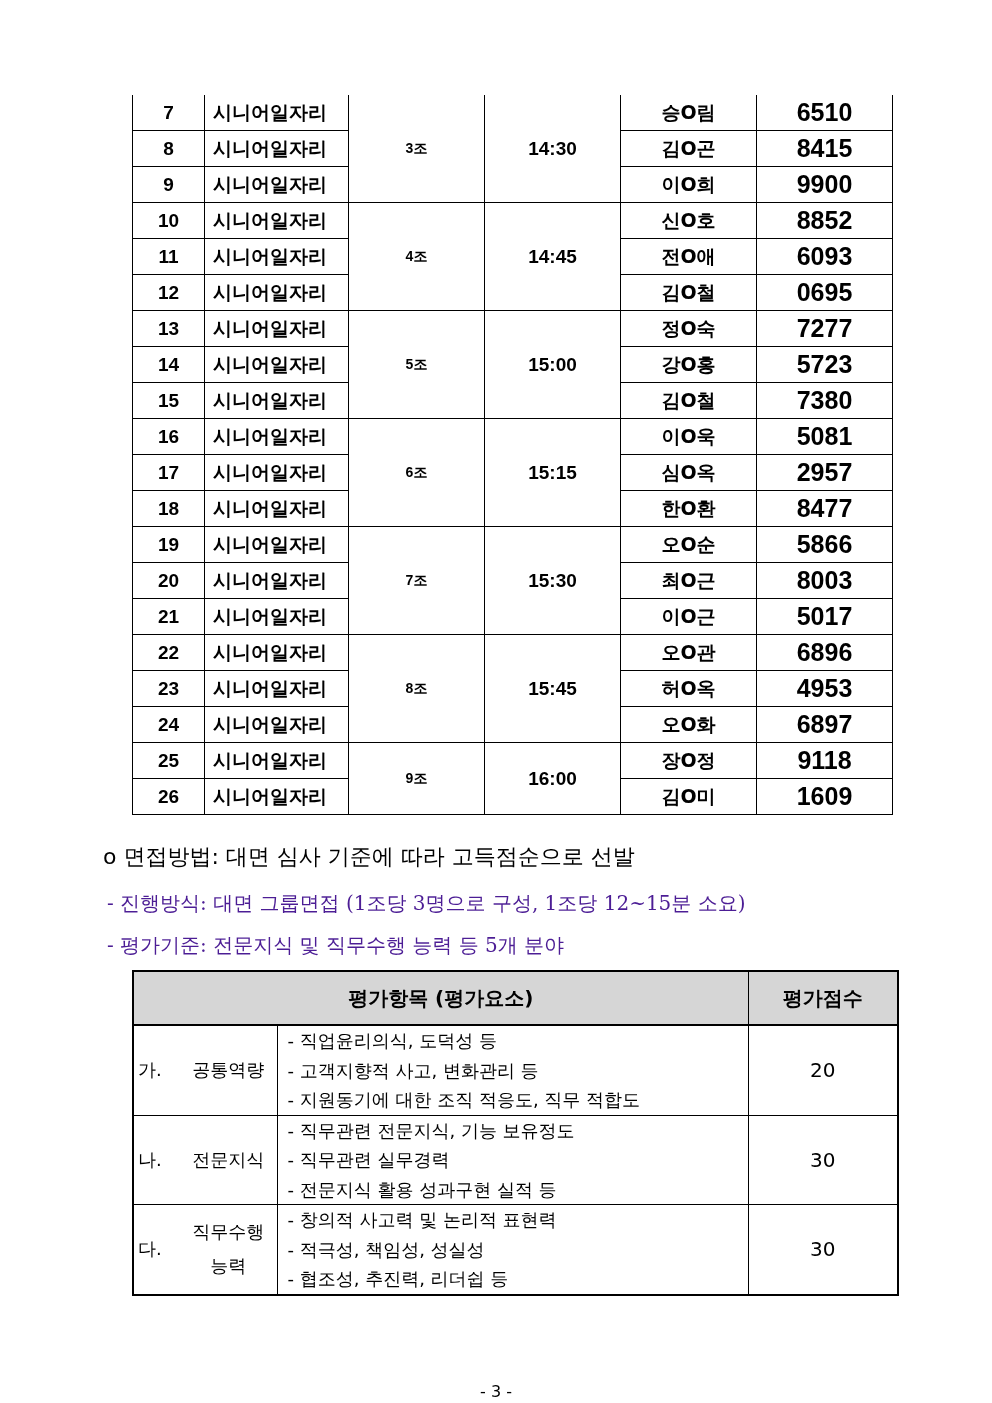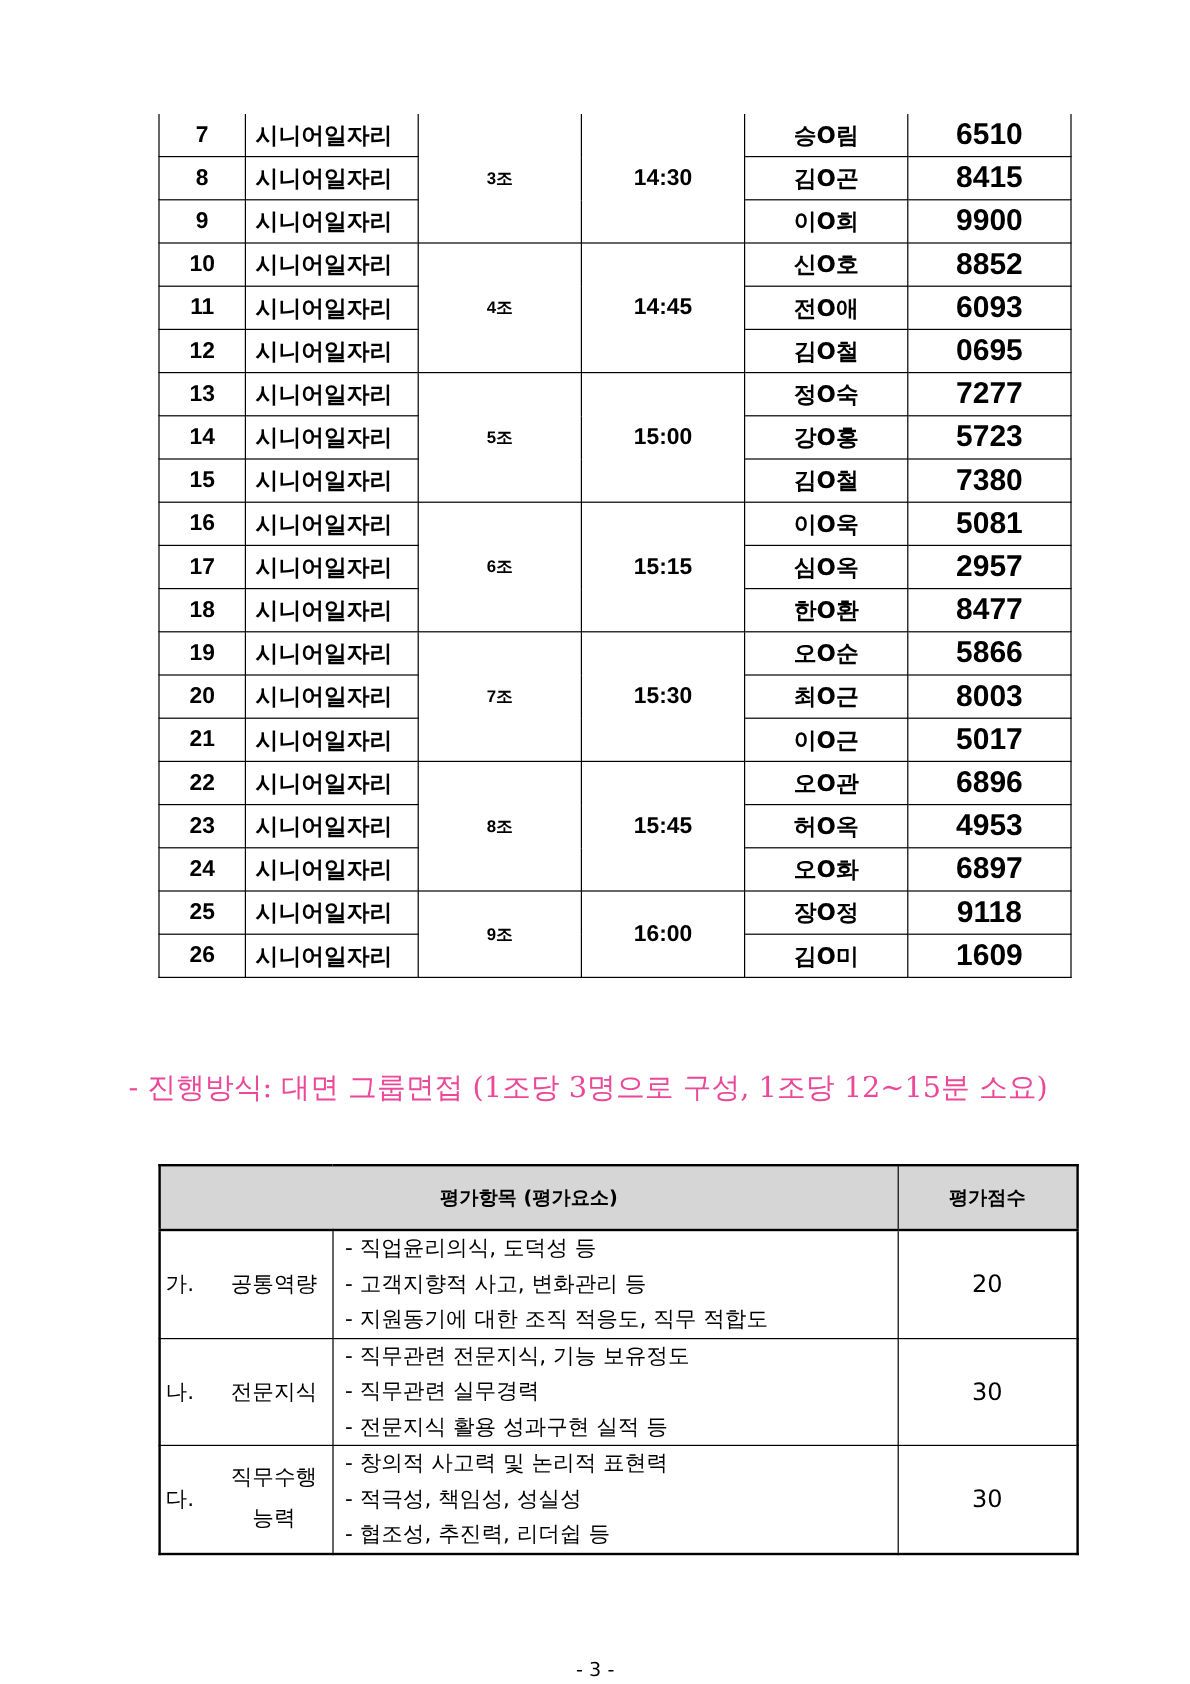--- a/index.html
+++ b/index.html
@@ -11,25 +11,25 @@
   table.sched td { border:1px solid #000; height:35px; padding:0; text-align:center; vertical-align:middle; font-size:18px; }
   table.sched tr:first-child td { border-top:none; }
   table.sched td.no { width:71px; font-weight:bold; font-family:"Liberation Sans", sans-serif; font-size:19px; }
   table.sched td.cat { width:135px; text-align:left; padding-left:8px; font-family:"DejaVu Sans", sans-serif; font-size:19px; font-weight:bold; }
   table.sched td.grp { width:135px; font-weight:bold; font-family:"Liberation Sans", sans-serif; font-size:14px; }
   table.sched td.time { width:135px; font-weight:bold; font-family:"Liberation Sans", sans-serif; font-size:19px; }
   table.sched td.name { width:135px; font-weight:bold; font-size:19px; }
   table.sched td.num { width:135px; font-weight:bold; font-family:"Liberation Sans", sans-serif; font-size:25px;margin-left:42px; }
 
   .heading { position:absolute; left:103px; top:842px; font-size:22px; font-family:"DejaVu Sans", sans-serif; }
-  .bullet { position:absolute; left:107px; font-size:24px; font-family:"DejaVu Serif", serif; color:#ec4899; }
+  .bullet { position:absolute; left:107px; font-size:20px; font-family:"DejaVu Serif", serif; color:#4c1d95; }
 
   
   table.eval { position:absolute; left:132px; top:970px; width:767px; border-collapse:collapse; table-layout:fixed; border:2px solid #000; }
-  table.eval th { background:#d6d6d6; height:50px; font-weight:bold; font-size:16px; border:1px solid #000; border-bottom:2px solid #000; font-family:"DejaVu Sans", sans-serif; }
+  table.eval th { background:#d6d6d6; height:50px; font-weight:bold; font-size:20px; border:1px solid #000; border-bottom:2px solid #000; font-family:"DejaVu Sans", sans-serif; }
   table.eval td { border:1px solid #000; font-size:18px; font-family:"DejaVu Sans", sans-serif; vertical-align:middle; }
   table.eval td.cat { padding:0 0 0 4px; }
   table.eval td.items { padding:0 0 0 10px; line-height:29.5px; }
   table.eval td.score { text-align:center; font-family:"DejaVu Sans", sans-serif; font-size:20px; }
   .catwrap { display:flex; align-items:center; }
   .catwrap .letter { width:42px; }
   .catwrap .label { flex:1; text-align:center; }
   .footer { position:absolute; top:1382px; left:0; width:992px; text-align:center; font-size:16px; font-family:"DejaVu Sans", sans-serif; }
 </style>
 </head>
@@ -169,21 +169,23 @@
         </tr>
         <tr>
           <td class="no">26</td>
           <td class="cat">시니어일자리</td>
           <td class="name">김O미</td>
           <td class="num">1609</td>
         </tr>
       </tbody>
   </table>
 
+  <div class="heading">o  면접방법: 대면 심사 기준에 따라 고득점순으로 선발</div>
   <div class="bullet" style="top:890px;">- 진행방식: 대면 그룹면접 (1조당 3명으로 구성, 1조당 12~15분 소요)</div>
+  <div class="bullet" style="top:932px;">- 평가기준: 전문지식 및 직무수행 능력 등 5개 분야</div>
 
   <table class="eval">
     <colgroup>
         <col style="width:144px">
         <col style="width:471px">
         <col style="width:150px">
       </colgroup>
     <thead>
       <tr>
         <th colspan="2">평가항목 (평가요소)</th>

